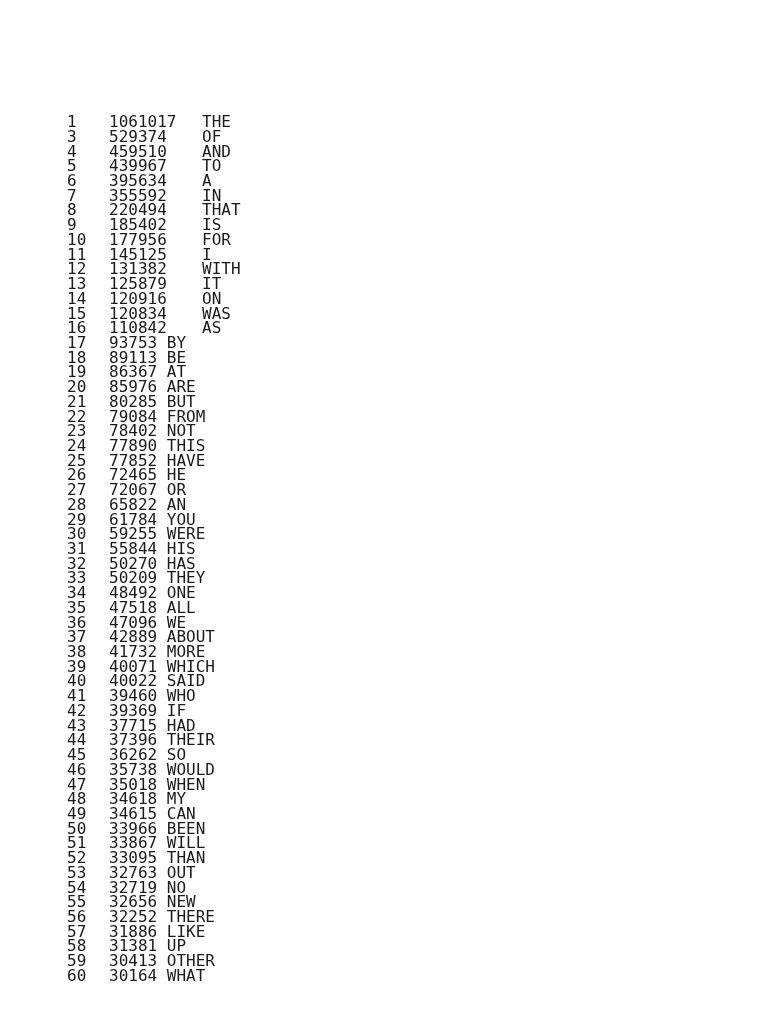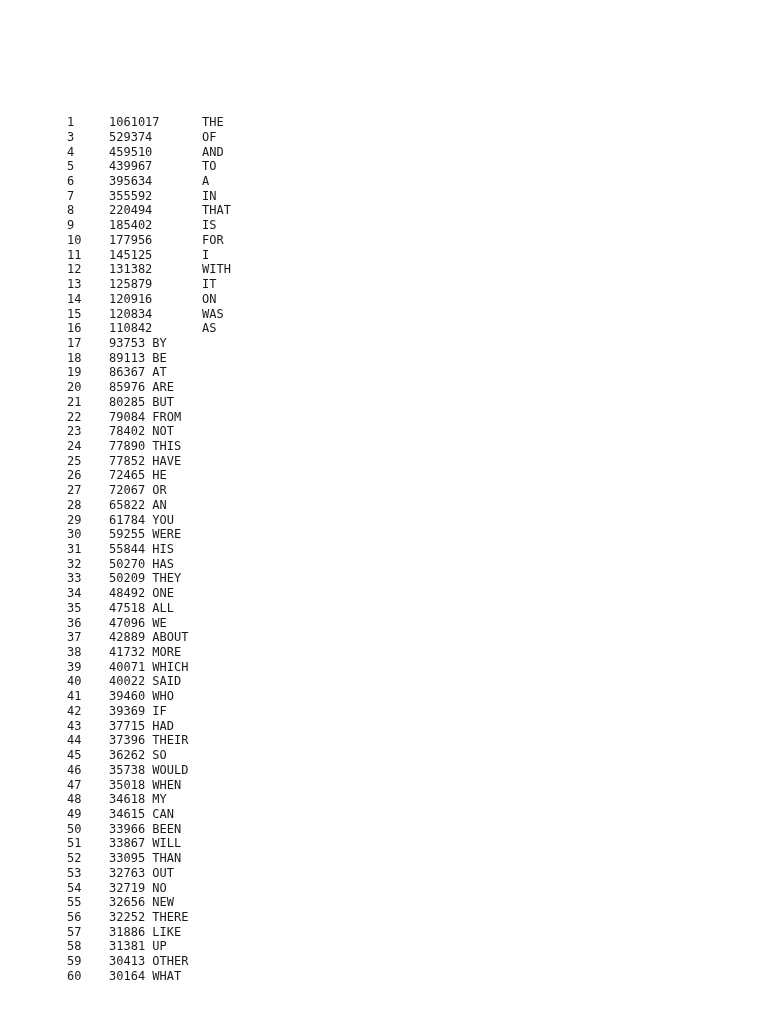--- a/index.html
+++ b/index.html
@@ -21,21 +21,21 @@
     height: 1024px;
     background: #ffffff;
   }
 
   #freq-list {
     position: absolute;
     left: 67px;
     top: 71px;
     width: 640px;
     font-family: "DejaVu Sans Mono", "Liberation Mono", monospace;
-    font-size: 12px;
+    font-size: 16px;
     line-height: 14.72px;
     color: #1a1a1a;
     white-space: pre;
     -webkit-font-smoothing: none;
   }
 
   .row {
     display: block;
     height: 14.72px;
     white-space: pre;

